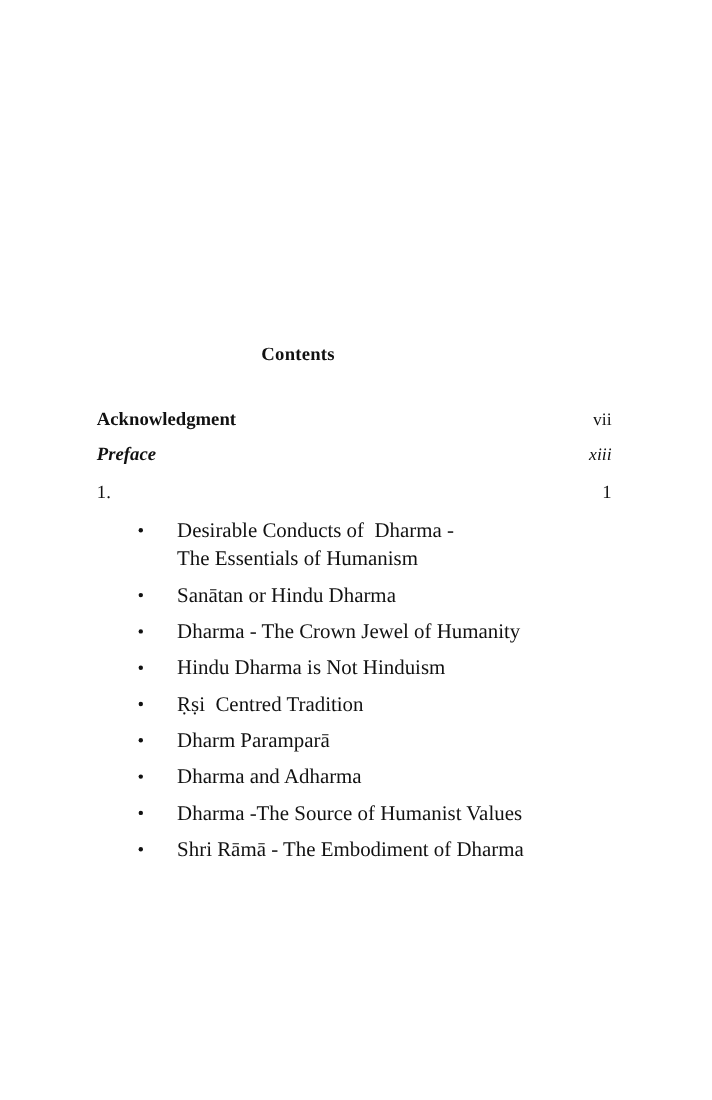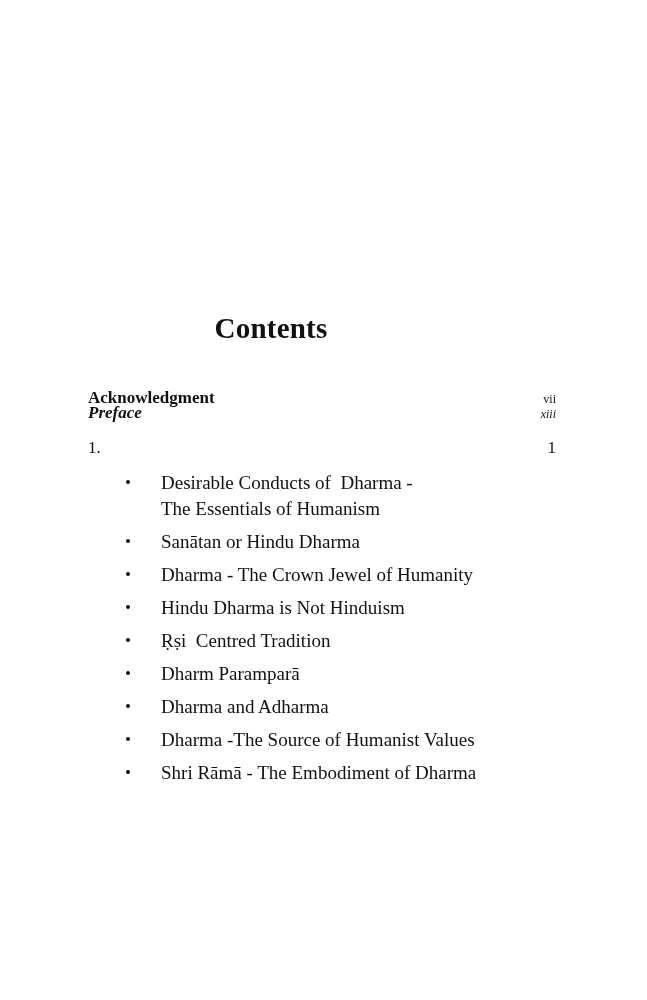--- a/index.html
+++ b/index.html
@@ -23,21 +23,21 @@
     background: #ffffff;
   }
 
   
   .toc-title {
     position: absolute;
     top: 313px;
     left: 0;
     width: 542px;
     text-align: center;
-    font-size: 29px;
+    font-size: 17px;
     font-weight: bold;
     letter-spacing: 0.2px;
     line-height: 1.1;
   }
 
   
   .front-row {
     position: absolute;
     left: 88px;
     width: 468px;
@@ -49,23 +49,23 @@
   .front-row .fm-label {
     flex: 0 0 auto;
   }
   .front-row .fm-dots {
     flex: 1 1 auto;
   }
   .front-row .fm-page {
     flex: 0 0 auto;
     text-align: right;
     font-weight: normal;
-    font-size: 12px;
+    font-size: 16px;
   }
-  #front-row-0 { top: 388px; }
+  #front-row-0 { top: 371px; }
   #front-row-1 { top: 403px; font-style: italic; }
 
   
   .chapter-row {
     position: absolute;
     top: 438px;
     left: 88px;
     width: 468px;
     display: flex;
     align-items: baseline;

